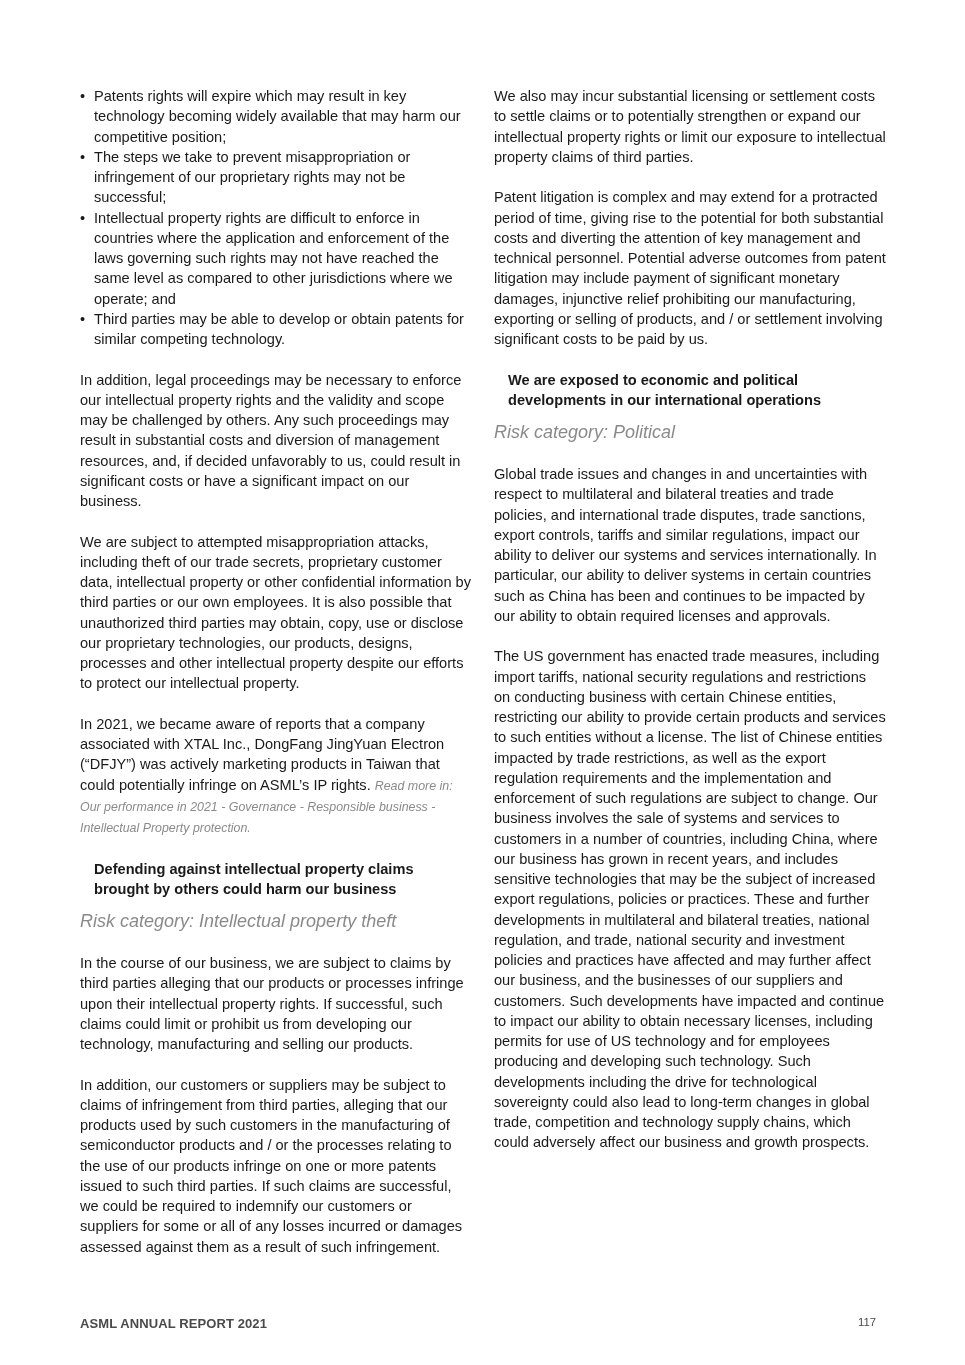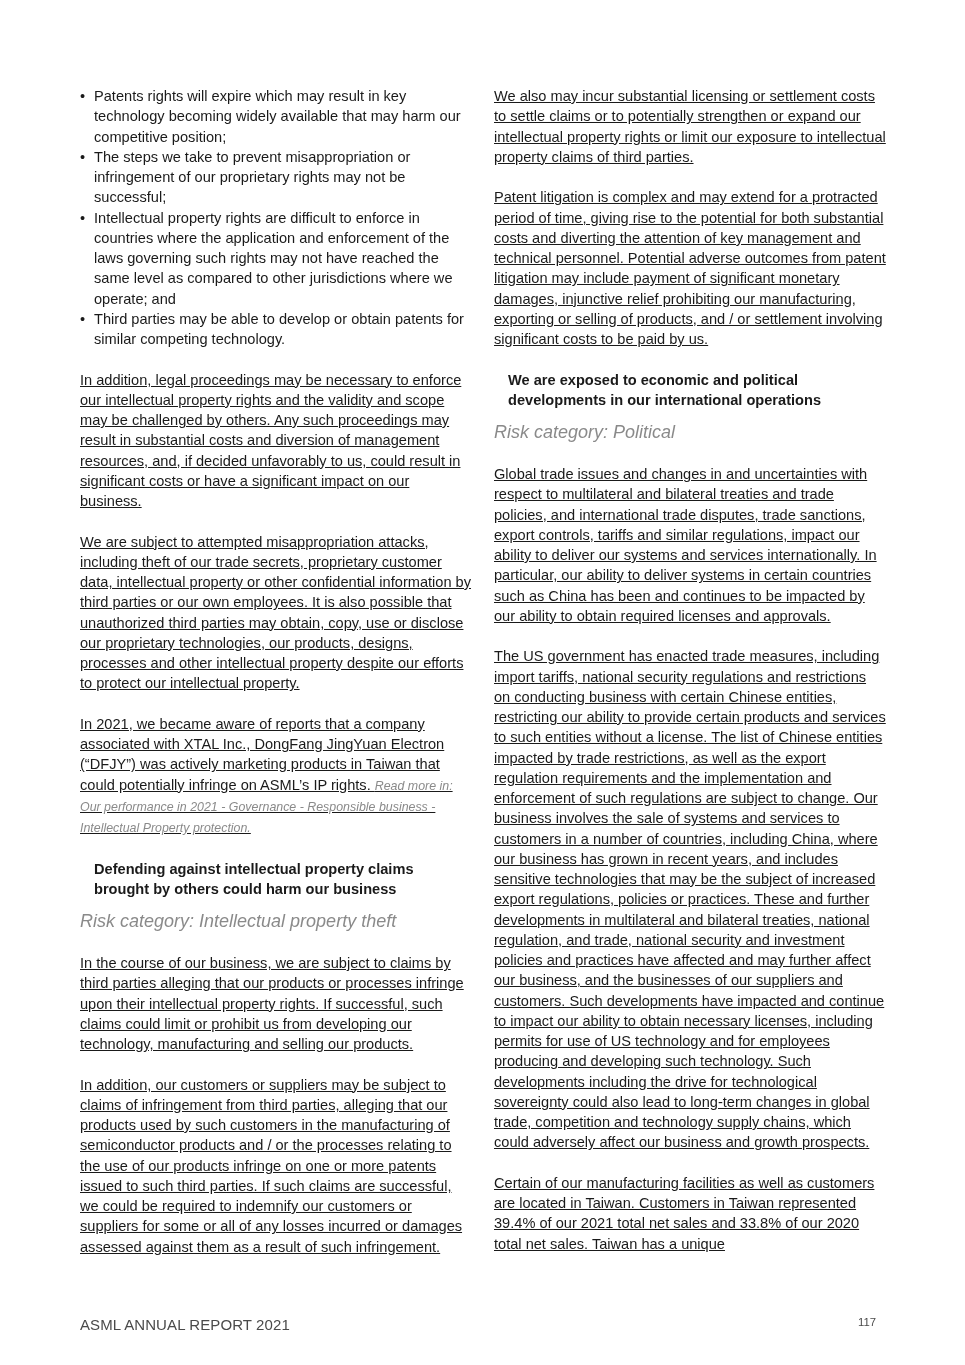--- a/index.html
+++ b/index.html
@@ -1,28 +1,28 @@
 <!DOCTYPE html>
 <html><head>
 <meta charset="utf-8">
 <style>
   html, body { margin: 0; padding: 0; background: #ffffff; }
   body { width: 965px; height: 1365px; position: relative; overflow: hidden;
          font-family: "Liberation Sans", "DejaVu Sans", sans-serif; color: #1a1a1a; }
   .col { position: absolute; top: 86px; width: 392px; font-size: 14.6px; line-height: 20.25px; }
   .col-left { left: 80px; }
   .col-right { left: 494px; }
-  p { margin: 0 0 20.25px 0; text-decoration: underline; }
+  p { margin: 0 0 20.25px 0; }
   ul.bullets { list-style: none; margin: 0 0 20.25px 0; padding: 0; }
   ul.bullets li { position: relative; padding-left: 14px; }
   ul.bullets li::before { content: "\2022"; position: absolute; left: 0; top: 0; }
   .heading { font-weight: bold; margin: 14px; }
   .risk-cat { font-style: italic; color: #8a8a8a; font-size: 18px; line-height: 16px; margin: 0 0 24px 0; }
   .read-more { font-style: italic; color: #8a8a8a; font-size: 12.4px; }
-  .footer-left { position: absolute; left: 80px; top: 1316px; font-size: 15px; color: #4a4a4a; letter-spacing: 0.1px; }
+  .footer-left { position: absolute; left: 80px; top: 1316px; font-size: 13px; color: #4a4a4a; letter-spacing: 0.1px; font-weight: bold; }
   .footer-right { position: absolute; right: 89px; top: 1316px; font-size: 11.3px; color: #4a4a4a; }
 </style>
 </head>
 <body>
 
 <div class="col col-left">
   <ul class="bullets">
     <li>Patents rights will expire which may result in key technology becoming widely available that may harm our competitive position;</li>
     <li>The steps we take to prevent misappropriation or infringement of our proprietary rights may not be successful;</li>
     <li>Intellectual property rights are difficult to enforce in countries where the application and enforcement of the laws governing such rights may not have reached the same level as compared to other jurisdictions where we operate; and</li>
@@ -39,17 +39,16 @@
 </div>
 
 <div class="col col-right">
   <p>We also may incur substantial licensing or settlement costs to settle claims or to potentially strengthen or expand our intellectual property rights or limit our exposure to intellectual property claims of third parties.</p>
   <p>Patent litigation is complex and may extend for a protracted period of time, giving rise to the potential for both substantial costs and diverting the attention of key management and technical personnel. Potential adverse outcomes from patent litigation may include payment of significant monetary damages, injunctive relief prohibiting our manufacturing, exporting or selling of products, and / or settlement involving significant costs to be paid by us.</p>
 
   <div class="heading">We are exposed to economic and political developments in our international operations</div>
   <div class="risk-cat">Risk category: Political</div>
   <p>Global trade issues and changes in and uncertainties with respect to multilateral and bilateral treaties and trade policies, and international trade disputes, trade sanctions, export controls, tariffs and similar regulations, impact our ability to deliver our systems and services internationally. In particular, our ability to deliver systems in certain countries such as China has been and continues to be impacted by our ability to obtain required licenses and approvals.</p>
   <p>The US government has enacted trade measures, including import tariffs, national security regulations and restrictions on conducting business with certain Chinese entities, restricting our ability to provide certain products and services to such entities without a license. The list of Chinese entities impacted by trade restrictions, as well as the export regulation requirements and the implementation and enforcement of such regulations are subject to change. Our business involves the sale of systems and services to customers in a number of countries, including China, where our business has grown in recent years, and includes sensitive technologies that may be the subject of increased export regulations, policies or practices. These and further developments in multilateral and bilateral treaties, national regulation, and trade, national security and investment policies and practices have affected and may further affect our business, and the businesses of our suppliers and customers. Such developments have impacted and continue to impact our ability to obtain necessary licenses, including permits for use of US technology and for employees producing and developing such technology. Such developments including the drive for technological sovereignty could also lead to long-term changes in global trade, competition and technology supply chains, which could adversely affect our business and growth prospects.</p>
-  <p>Certain of our manufacturing facilities as well as customers are located in Taiwan. Customers in Taiwan represented 39.4% of our 2021 total net sales and 33.8% of our 2020 total net sales. Taiwan has a unique</p>
 </div>
 
 <div class="footer-left">ASML ANNUAL REPORT 2021</div>
 <div class="footer-right">117</div>
 
 </body></html>

